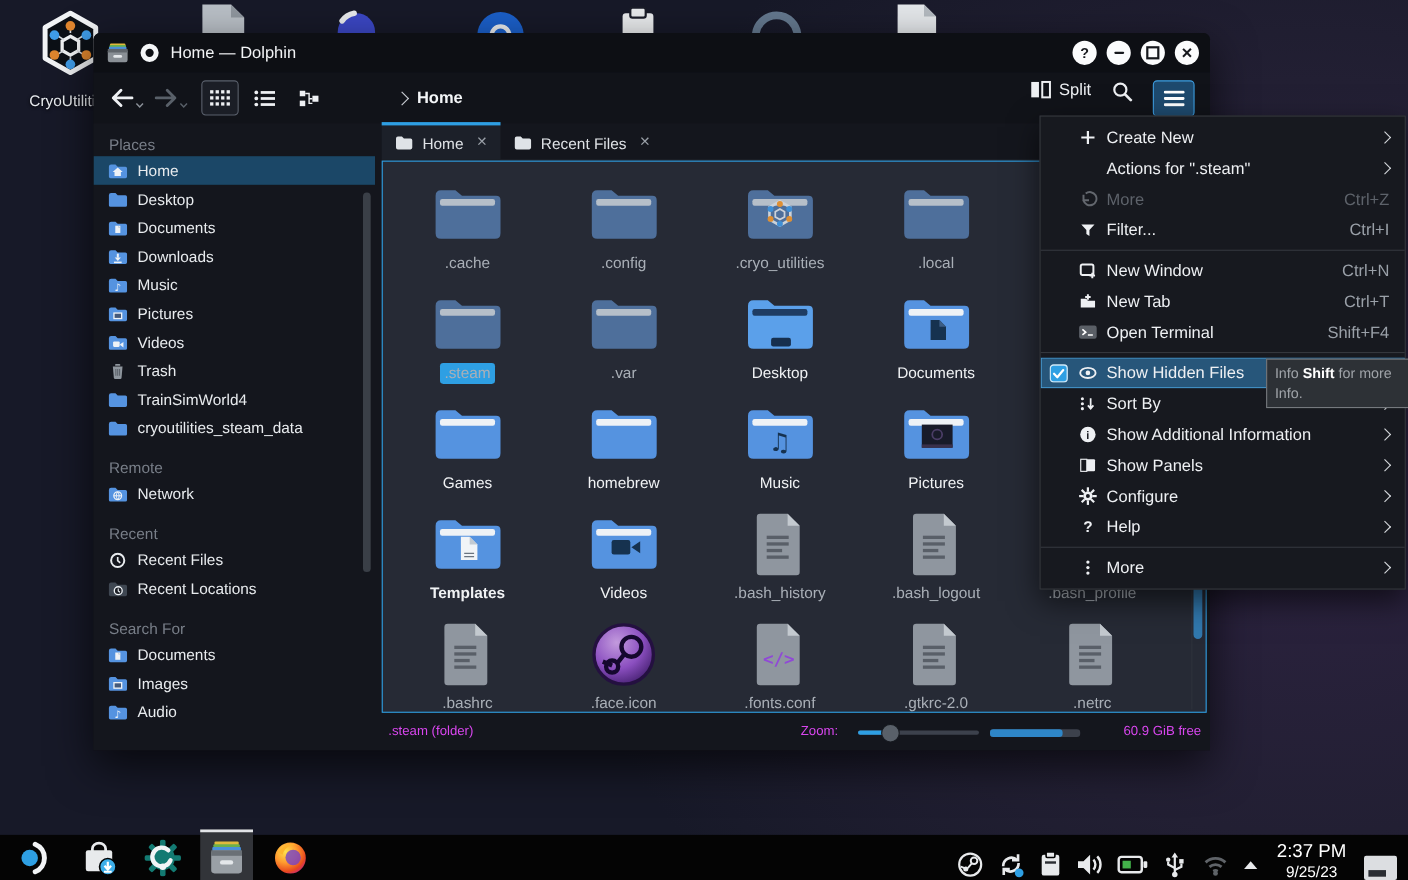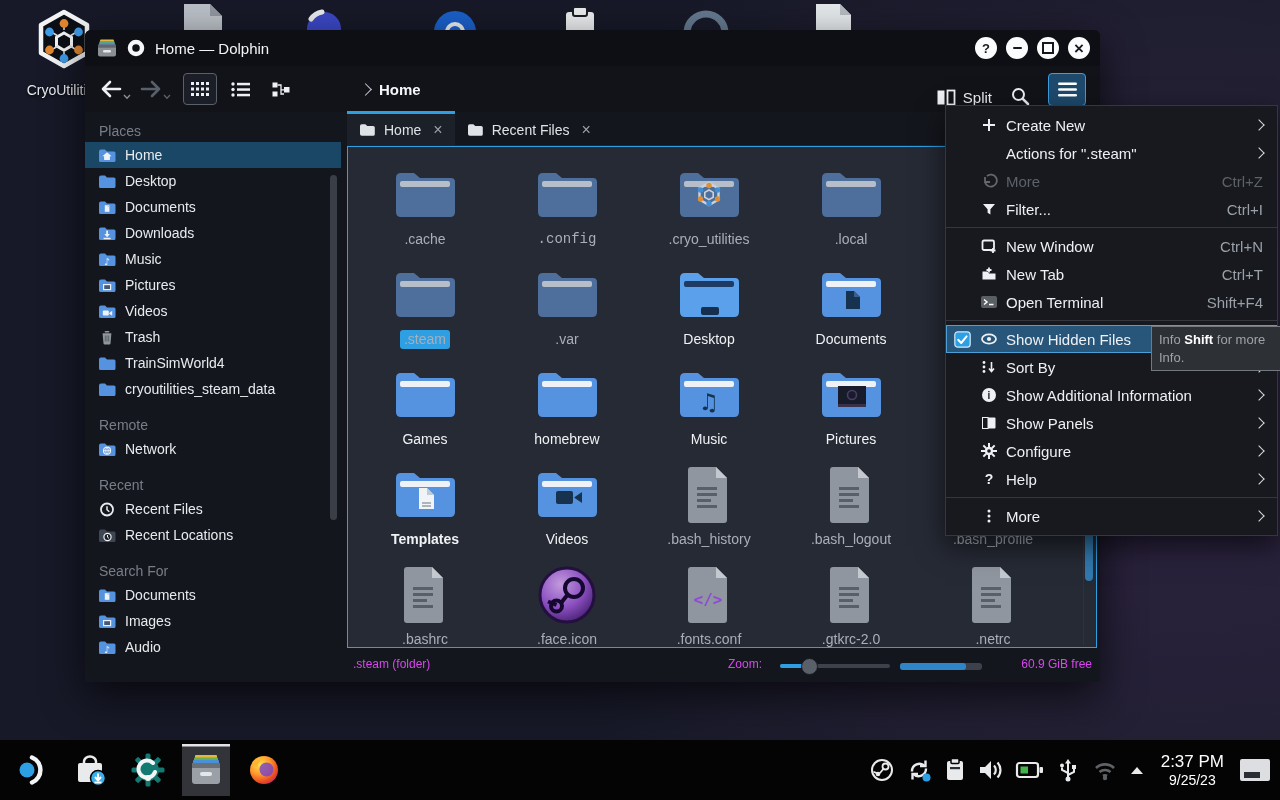--- a/index.html
+++ b/index.html
@@ -30,21 +30,21 @@
     padding:0 14px;background:#111319;}
   .nav-btn{position:relative;display:flex;align-items:center;width:30px;}
   .nav-caret{position:absolute;right:-2px;bottom:-5px;}
   .view-group{display:flex;align-items:center;gap:8px;margin-left:14px;}
   .vbtn{display:flex;align-items:center;justify-content:center;width:32px;height:30px;border-radius:4px;}
   .vbtn.active{border:1px solid #5a606c;background:#1b1e26;}
   .crumb{display:flex;align-items:center;gap:9px;margin-left:64px;}
   .crumb-chev{width:8px;height:8px;border-right:1.8px solid #c9cdd3;border-top:1.8px solid #c9cdd3;
     transform:rotate(45deg);}
   .crumb-lbl{color:#f4f6f8;font-size:15px;font-weight:bold;}
-  .tb-right{margin-left:auto;display:flex;align-items:flex-end;gap:18px;}
+  .tb-right{margin-left:auto;display:flex;align-items:flex-start;gap:18px;}
   .split-btn{display:flex;align-items:center;gap:7px;color:#eef0f3;font-size:15px;}
   .menu-btn{width:36px;height:31px;border-radius:4px;display:flex;align-items:center;justify-content:center;}
   .menu-btn.active{background:#1e4a6e;border:1.5px solid #3d9de0;}
   
   .wbody{position:absolute;left:0;top:82px;right:0;bottom:0;background:#14161d;}
   .sidebar{position:absolute;left:0;top:0;bottom:0;width:256px;padding:8px 0 0 14px;overflow:hidden;
     box-sizing:border-box;}
   .sb-header{height:22px;line-height:22px;color:#787e88;font-size:14px;}
   .sb-header + .sb-header, .sb-item + .sb-header{margin-top:12px;}
   .sb-gap{margin-top:12px;}
@@ -97,22 +97,22 @@
   .m-lbl{white-space:nowrap;}
   .m-sc{margin-left:auto;color:#9aa0a8;font-size:15px;}
   .m-item.dis .m-sc{color:#5d626a;}
   .m-chev{width:7px;height:7px;border-right:1.6px solid #d7dade;border-top:1.6px solid #d7dade;
     transform:rotate(45deg);margin-left:auto;}
   .m-sep{height:1px;background:#34373d;margin:4px 0;}
   .tooltip{position:absolute;left:1151px;top:326px;width:114px;background:#2d3136;
     border:1px solid #75797e;color:#9fa3a8;font-size:13px;line-height:1.35;padding:4px 7px;z-index:6;}
   .tooltip b{color:#fff;}
   
-  .taskbar{position:absolute;left:0;bottom:0;width:1280px;height:60px;background:#040404;z-index:7;
-    display:flex;align-items:center;padding:0 10px 0 8px;box-sizing:border-box;}
+  .taskbar{position:absolute;left:0;bottom:0;width:1280px;height:41px;background:#040404;z-index:7;
+    display:flex;align-items:flex-end;padding:0 10px 0 8px;box-sizing:border-box;}
   .tb-left{display:flex;align-items:center;gap:10px;height:100%;}
   .task{width:48px;height:52px;display:flex;align-items:center;justify-content:center;}
   .task.active{background:#323439;box-shadow:inset 0 2.5px 0 #e2e4e7;}
   .tb-tray{margin-left:auto;display:flex;align-items:center;gap:10px;}
   .tray-ic{display:flex;align-items:center;justify-content:center;}
   .tb-clock{margin-left:16px;color:#fff;text-align:center;line-height:1.15;}
   .clk-t{font-size:17px;} .clk-d{font-size:14px;}
   .tb-peek{margin-left:16px;width:30px;height:22px;background:#dcdee1;border-radius:2px;position:relative;}
   .tb-peek span{position:absolute;left:4px;bottom:3px;width:16px;height:6px;background:#2a2d33;}
 </style>
@@ -460,21 +460,21 @@
           <span class="tab-close">×</span>
         </span>
       </div>
 
       <div class="fileview">
         <div class="file-grid">
             <div class="file-item dim" style="left: 10px; top: 16px; text-align: center;"><div class="fi-ic"><svg width="64" height="64" viewBox="0 0 64 64">
                   <path d="M3 15q0-5 5-5h13l6 5h31q4 0 4 4v30q0 5-5 5H8q-5 0-5-5z" fill="#4e6f9b"></path>
                   <rect x="7" y="18" width="50" height="6" rx="2" fill="#b6bfc9"></rect>
                 </svg></div><div class="fi-lbl">.cache</div></div>
-            <div class="file-item dim" style="left: 152px; top: 16px; font-family: Liberation Mono, monospace;"><div class="fi-ic"><svg width="64" height="64" viewBox="0 0 64 64">
+            <div class="file-item dim" style="left: 152px; top: 16px;"><div class="fi-ic"><svg width="64" height="64" viewBox="0 0 64 64">
                   <path d="M3 15q0-5 5-5h13l6 5h31q4 0 4 4v30q0 5-5 5H8q-5 0-5-5z" fill="#4e6f9b"></path>
                   <rect x="7" y="18" width="50" height="6" rx="2" fill="#b6bfc9"></rect>
                 </svg></div><div class="fi-lbl">.config</div></div>
             <div class="file-item dim" style="left: 294px; top: 16px;"><div class="fi-ic"><svg width="64" height="64" viewBox="0 0 64 64">
                   <path d="M3 15q0-5 5-5h13l6 5h31q4 0 4 4v30q0 5-5 5H8q-5 0-5-5z" fill="#4e6f9b"></path>
                   <rect x="7" y="18" width="50" height="6" rx="2" fill="#b6bfc9"></rect>
                   <path d="M32 20l9.5 5.5v11L32 42l-9.5-5.5v-11z" fill="none" stroke="#ccd2d9" stroke-width="2.4"></path>
                   <path d="M32 27l4.2 2.4v4.8L32 36.6l-4.2-2.4v-4.8z" fill="none" stroke="#ccd2d9" stroke-width="1.6"></path>
                   <circle cx="32" cy="22.5" r="2.7" fill="#de8f33"></circle>
                   <circle cx="40.5" cy="27" r="2.7" fill="#3f8fd6"></circle>

